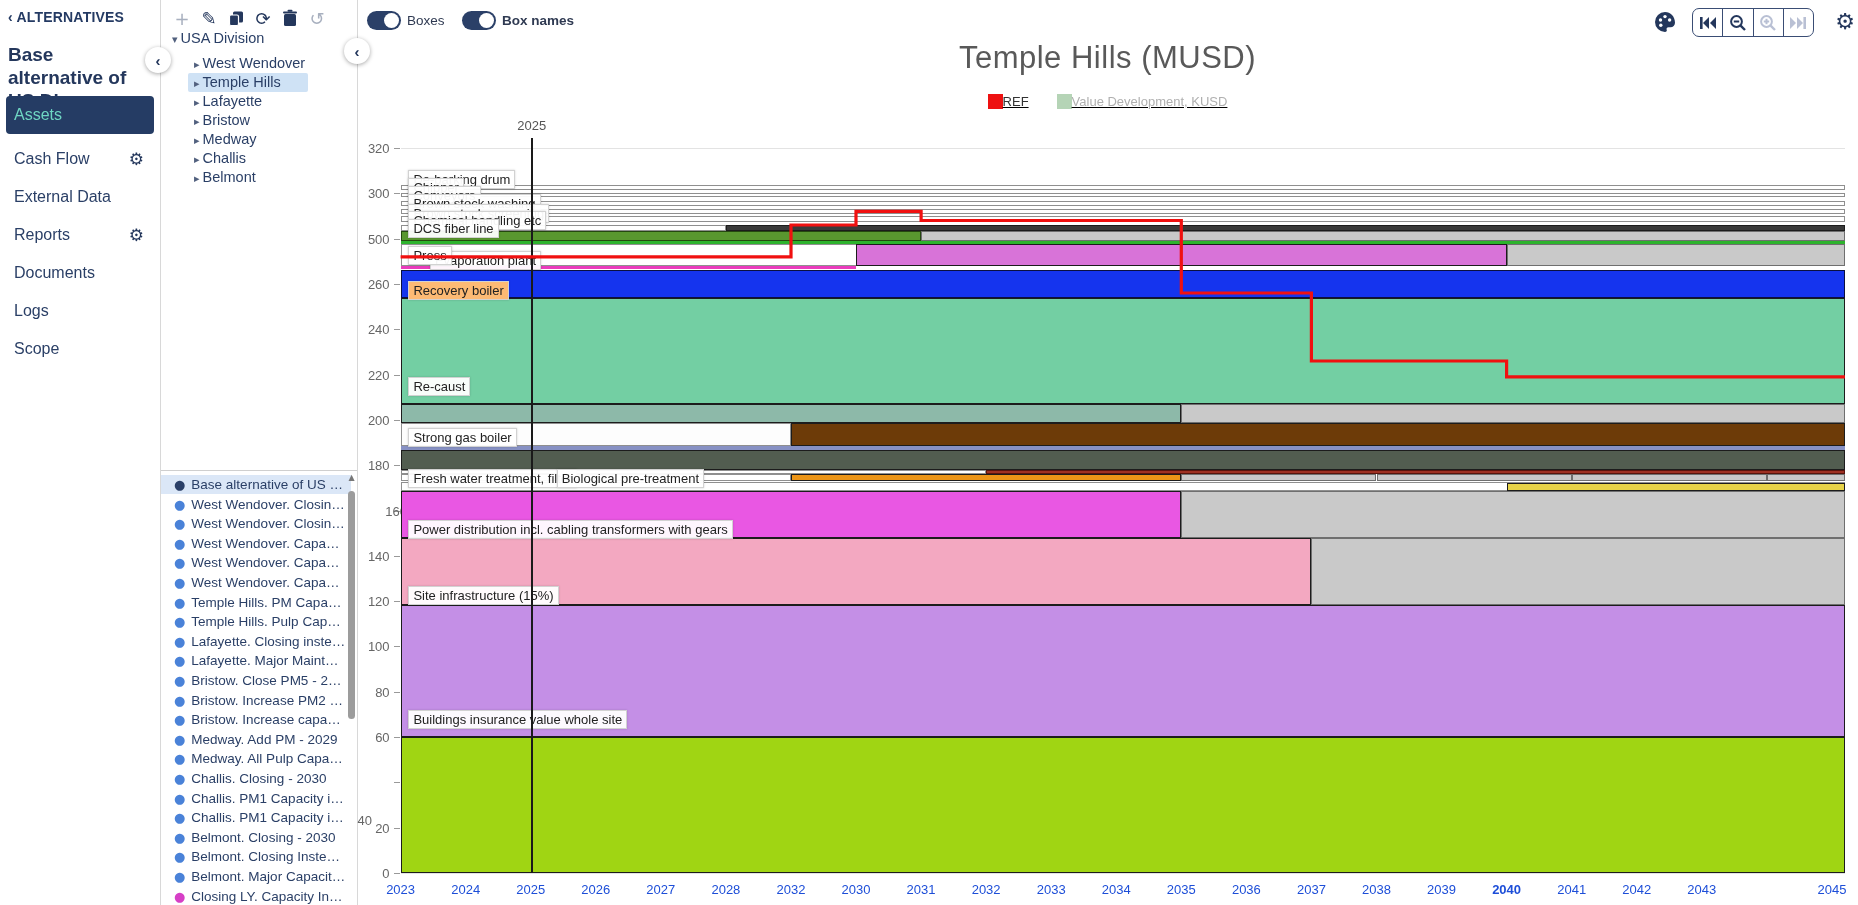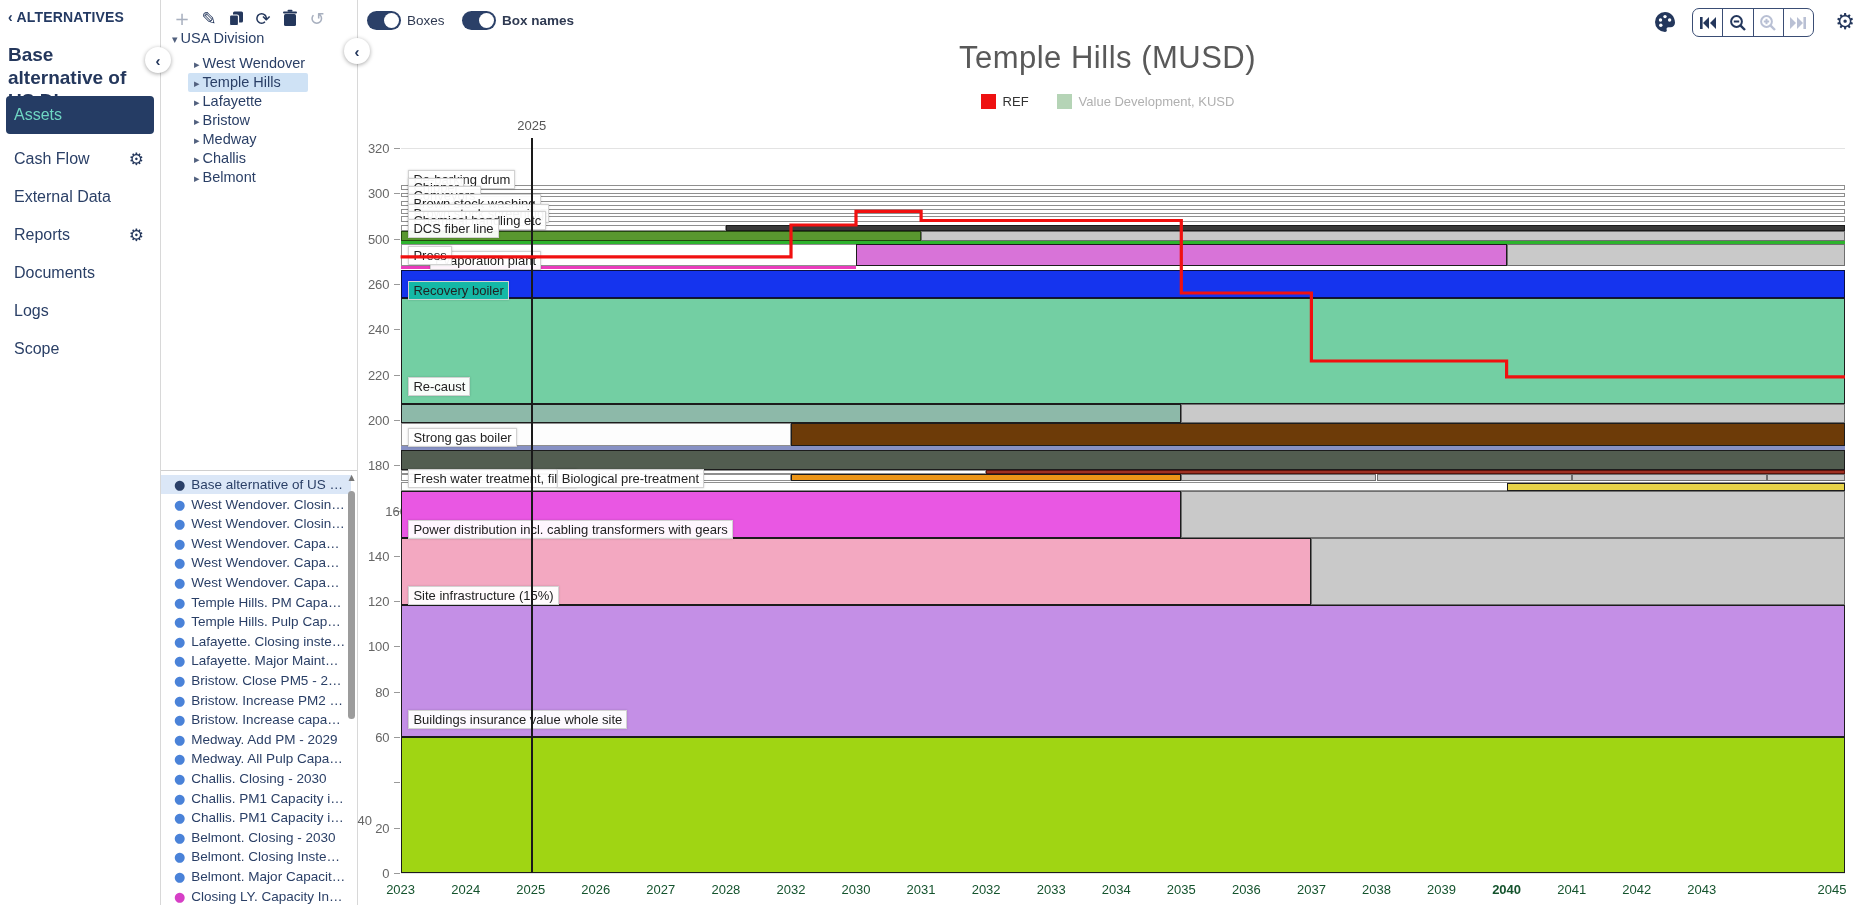--- a/index.html
+++ b/index.html
@@ -37,28 +37,28 @@
   .toggle-label{position:absolute;font-size:13.5px;color:#2f3a52;top:13px;}
   
   .icon-btn{position:absolute;cursor:pointer;display:flex;align-items:center;justify-content:center;}
   #btn-group{left:1692px;top:8px;width:120px;height:27px;border:1.5px solid #3a4d74;border-radius:7px;display:flex;}
   #btn-group .cell{width:30px;height:27px;display:flex;align-items:center;justify-content:center;border-right:1px solid #3a4d74;cursor:pointer;}
   #btn-group .cell:last-child{border-right:none;}
   .gear-glyph{font-family:"DejaVu Sans",sans-serif;font-size:22px;color:#24375c;}
   
   #chart-title{left:357px;top:40px;width:1501px;text-align:center;font-size:31px;font-weight:300;color:#595959;letter-spacing:.5px;}
   #legend{left:357px;top:94px;width:1501px;display:flex;justify-content:center;gap:28px;align-items:center;}
-  .leg-item{display:flex;align-items:flex-start;gap:7px;font-size:13px;cursor:pointer;}
+  .leg-item{display:flex;align-items:flex-start;font-size:13px;cursor:pointer;text-decoration:underline;}
   .leg-swatch{width:15px;height:15px;}
   .gridline{position:absolute;height:1px;background:#e3e3e3;}
   .ytick{position:absolute;width:34px;text-align:right;font-size:13px;color:#666;}
   .ytick-dash{position:absolute;width:6px;height:1px;background:#999;}
-  .xtick{position:absolute;width:60px;text-align:center;font-size:13px;color:#14532d;}
+  .xtick{position:absolute;width:60px;text-align:center;font-size:13px;color:#1d4ed8;}
   .chart-label{position:absolute;background:rgba(255,255,255,.95);border:1px solid #d2d2d2;padding:0 4px;font-size:13px;color:#222;white-space:nowrap;line-height:17px;box-shadow:0 0 2px rgba(0,0,0,.18);}
-  .chart-label.sel{background:#14b8a6;}
+  .chart-label.sel{background:#fdba74;}
   #marker-line{position:absolute;width:2px;background:#1a1a1a;}
   #marker-label{position:absolute;font-size:13px;color:#555;transform:translateX(-50%);}
   svg.overlay{position:absolute;left:0;top:0;pointer-events:none;}
 </style>
 </head>
 <body>
 
 <div id="stage">
 
   <div id="sidebar" class="abs">

